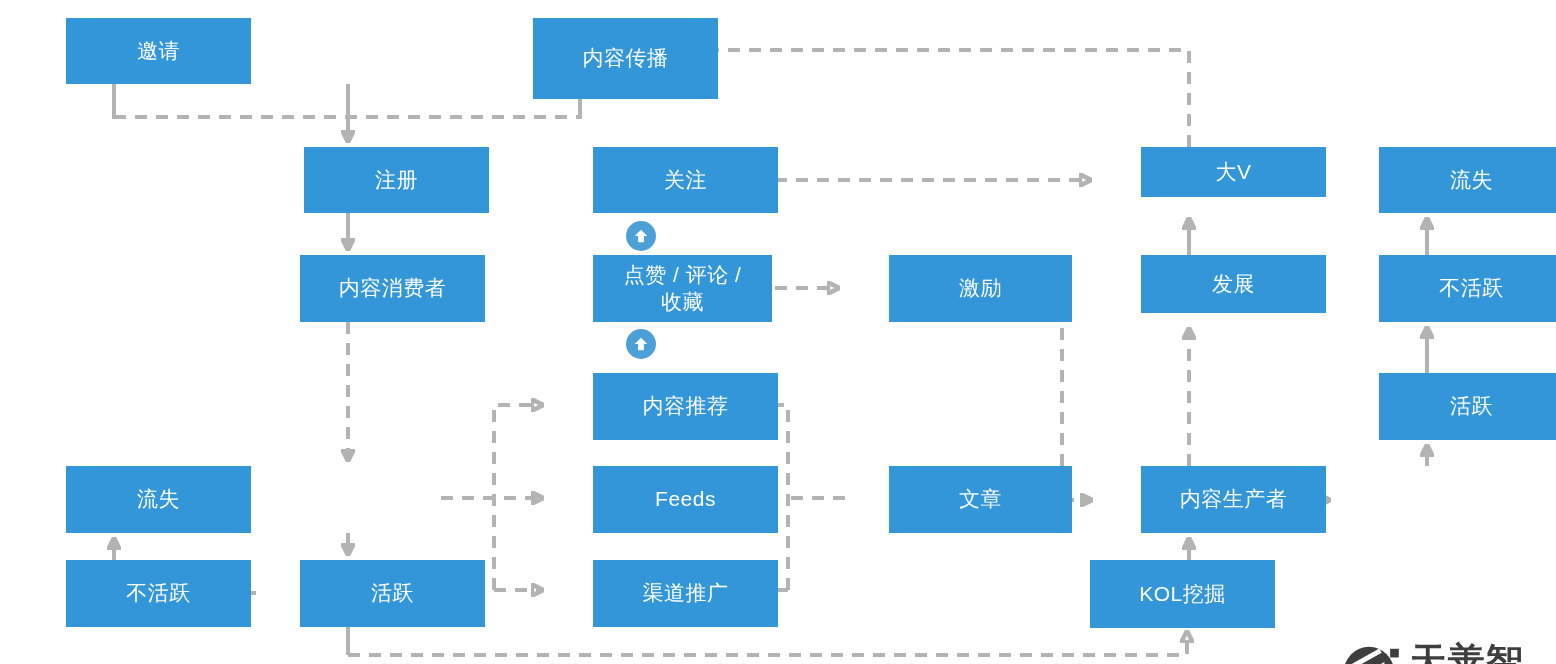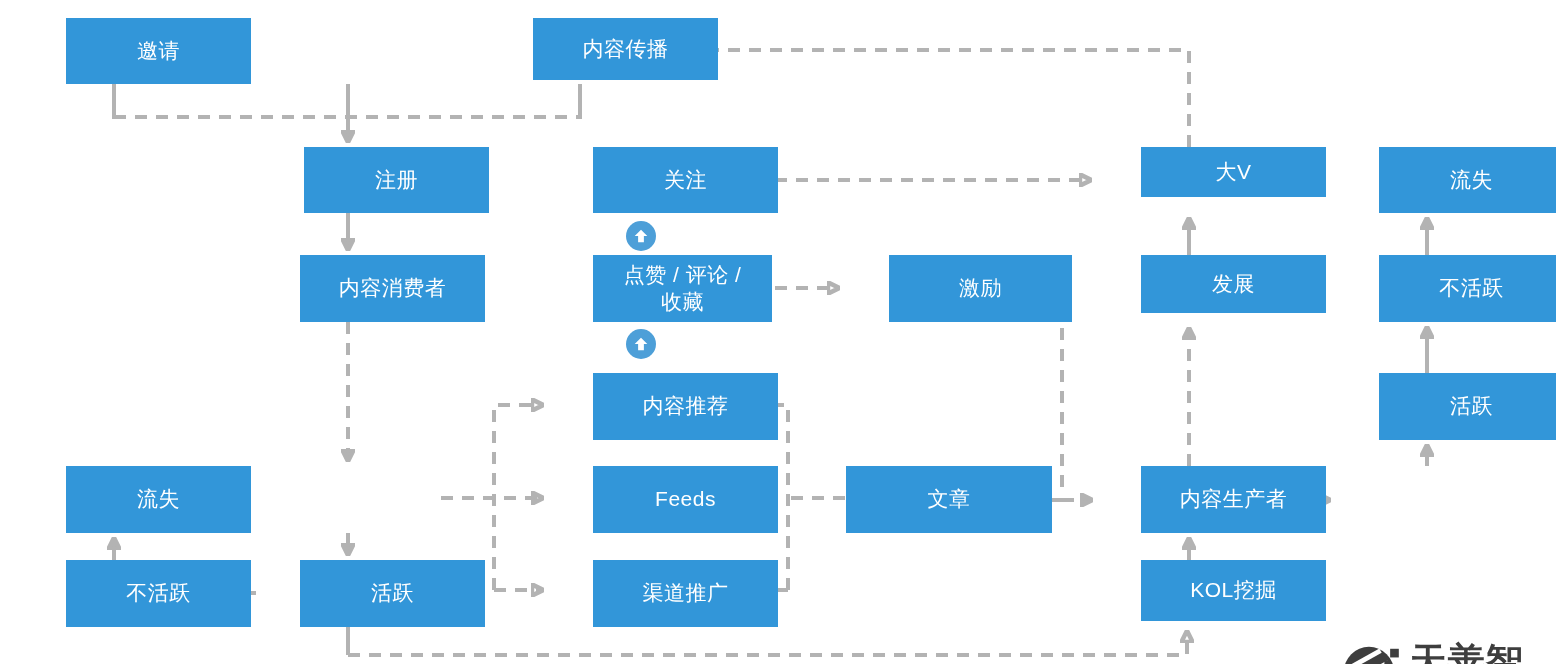--- a/index.html
+++ b/index.html
@@ -82,46 +82,46 @@
     <path class="dashed" d="M845 498 H788"></path>
     <path class="dashed" d="M788 590 V405 H741" marker-end="url(#ah)"></path>
     <path class="dashed" d="M788 590 H741" marker-end="url(#ah)"></path>
     <path class="dashed" d="M1062 286 V492"></path>
     <path class="dashed" d="M1062 500 H1035" marker-end="url(#ah)"></path>
     <path class="dashed" d="M1062 500 H1090" marker-end="url(#ah)"></path>
     <path class="dashed" d="M348 655 H1187 V633" marker-end="url(#ah)"></path>
   </svg>
 
   <div class="node" style="left:22px;top:18px;width:185px;height:66px">邀请</div>
-  <div class="node" style="left:489px;top:18px;width:185px;height:62px">内容传播</div>
+  <div class="node" style="left:489px;top:18px;width:185px;height:81px">内容传播</div>
 
   <div class="node" style="left:260px;top:147px;width:185px;height:66px">注册</div>
   <div class="node" style="left:549px;top:147px;width:185px;height:66px">关注</div>
   <div class="node" style="left:1097px;top:147px;width:185px;height:50px">大V</div>
   <div class="node" style="left:1335px;top:147px;width:185px;height:66px">流失</div>
 
   <div class="node" style="left:256px;top:255px;width:185px;height:67px">内容消费者</div>
   <div class="node" style="left:549px;top:255px;width:179px;height:67px">点赞 / 评论 /
 收藏</div>
   <div class="node" style="left:845px;top:255px;width:183px;height:67px">激励</div>
   <div class="node" style="left:1097px;top:255px;width:185px;height:58px">发展</div>
   <div class="node" style="left:1335px;top:255px;width:185px;height:67px">不活跃</div>
 
   <div class="node" style="left:549px;top:373px;width:185px;height:67px">内容推荐</div>
   <div class="node" style="left:1335px;top:373px;width:185px;height:67px">活跃</div>
 
   <div class="node" style="left:22px;top:466px;width:185px;height:67px">流失</div>
   <div class="node" style="left:549px;top:466px;width:185px;height:67px">Feeds</div>
-  <div class="node" style="left:802px;top:466px;width:206px;height:67px">文章</div>
+  <div class="node" style="left:845px;top:466px;width:183px;height:67px">文章</div>
   <div class="node" style="left:1097px;top:466px;width:185px;height:67px">内容生产者</div>
 
   <div class="node" style="left:22px;top:560px;width:185px;height:67px">不活跃</div>
   <div class="node" style="left:256px;top:560px;width:185px;height:67px">活跃</div>
   <div class="node" style="left:549px;top:560px;width:185px;height:67px">渠道推广</div>
-  <div class="node" style="left:1097px;top:560px;width:185px;height:61px">KOL挖掘</div>
+  <div class="node" style="left:1046px;top:560px;width:185px;height:68px">KOL挖掘</div>
 
   <div class="badge" style="left:626px;top:221px">
     <svg width="18" height="18" viewBox="0 0 20 20">
         <path d="M10 3 L17 10 H13.2 V17 H6.8 V10 H3 Z" fill="#ffffff"></path>
       </svg>
   </div>
   <div class="badge" style="left:626px;top:329px">
     <svg width="18" height="18" viewBox="0 0 20 20">
         <path d="M10 3 L17 10 H13.2 V17 H6.8 V10 H3 Z" fill="#ffffff"></path>
       </svg>

